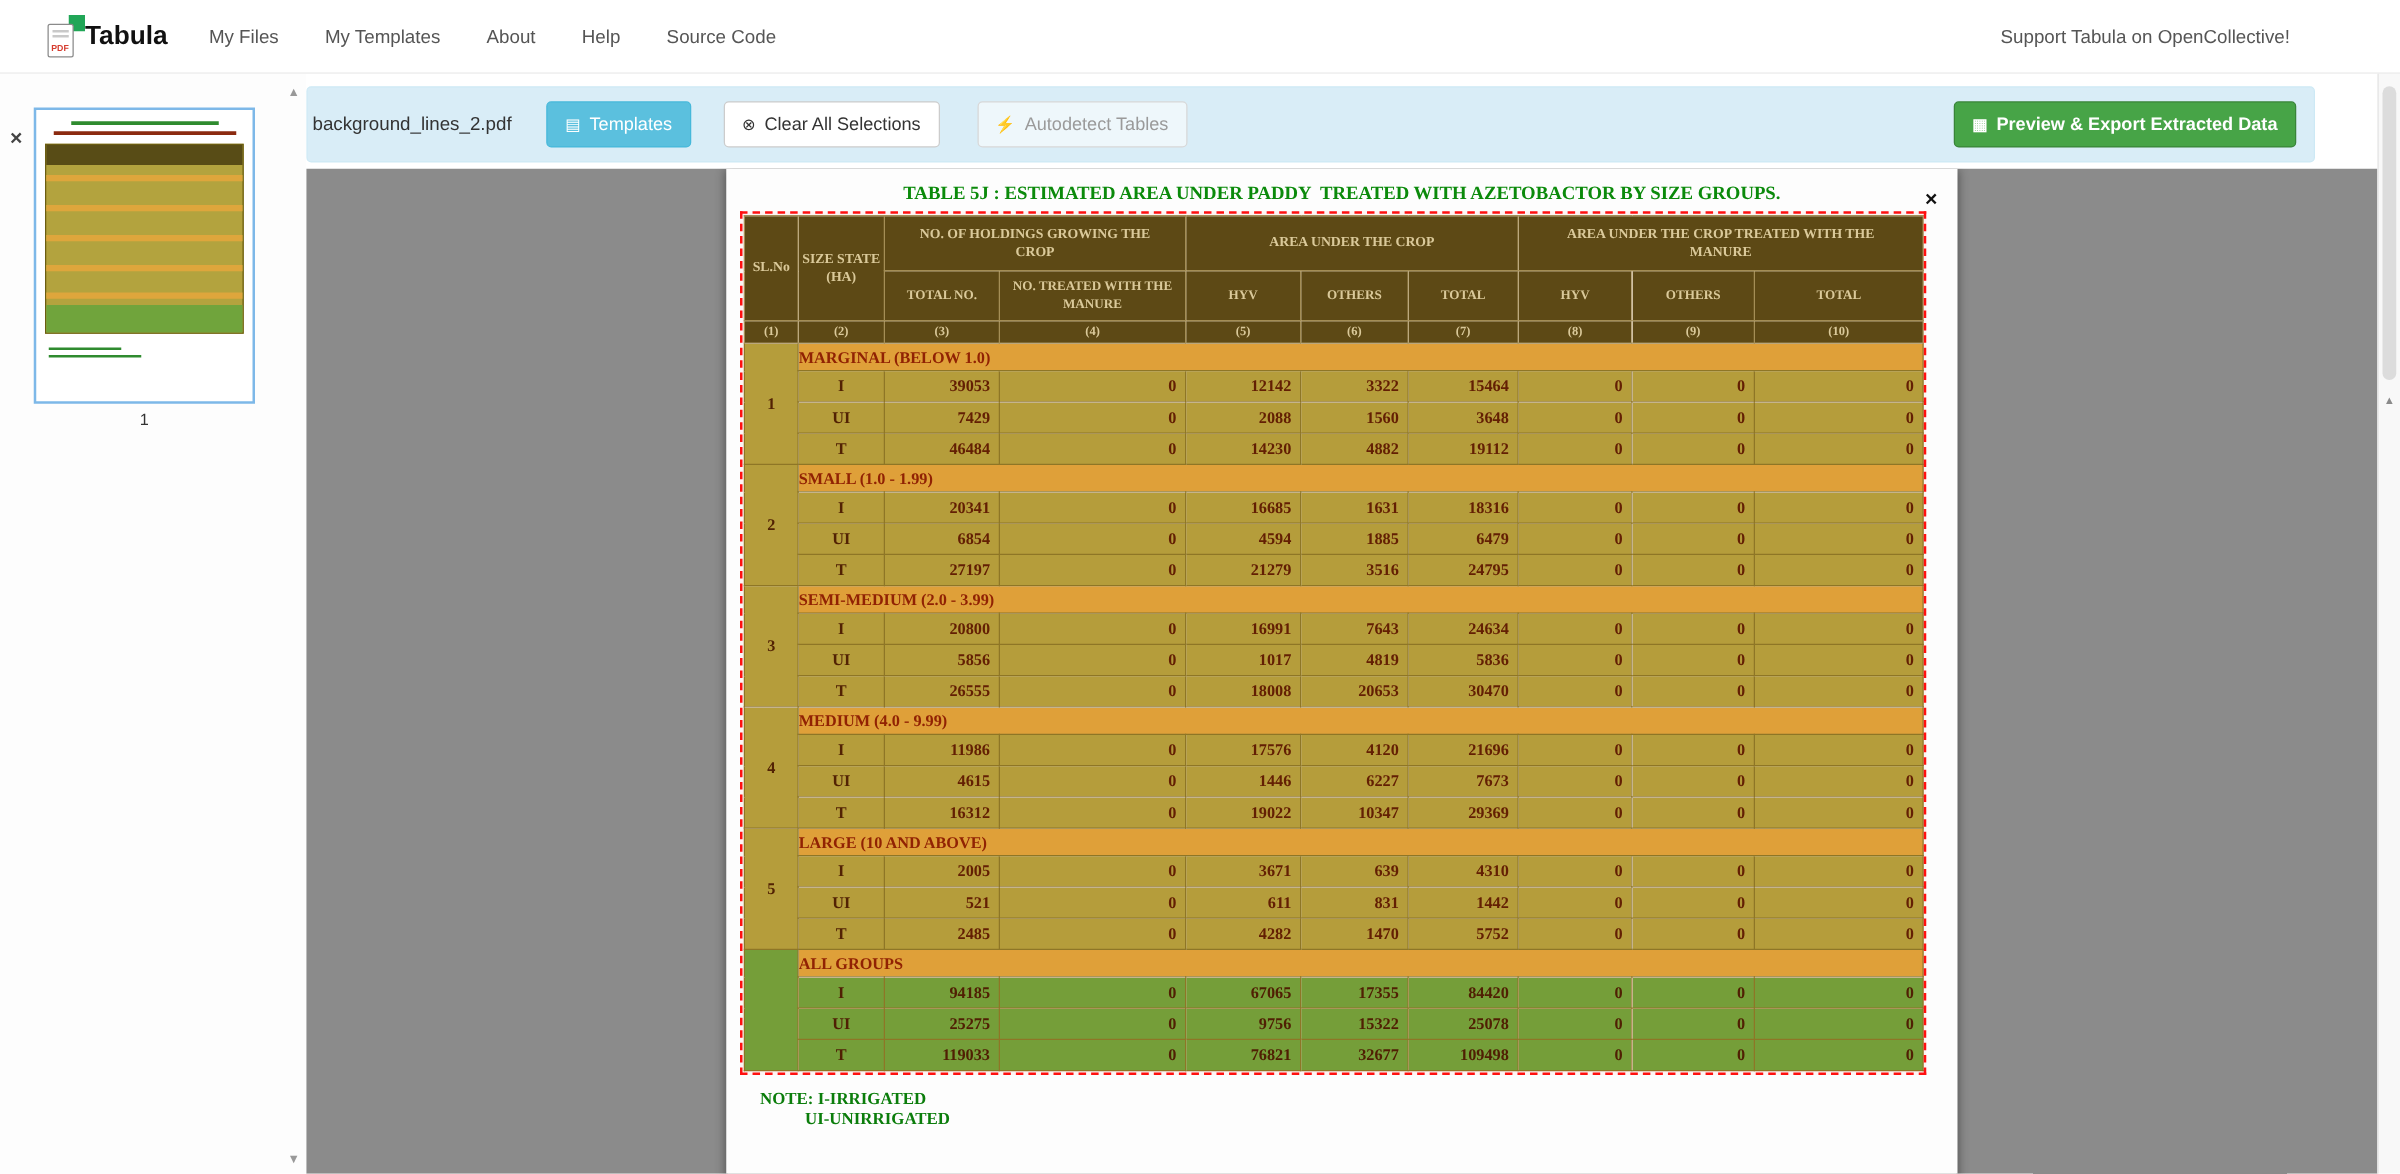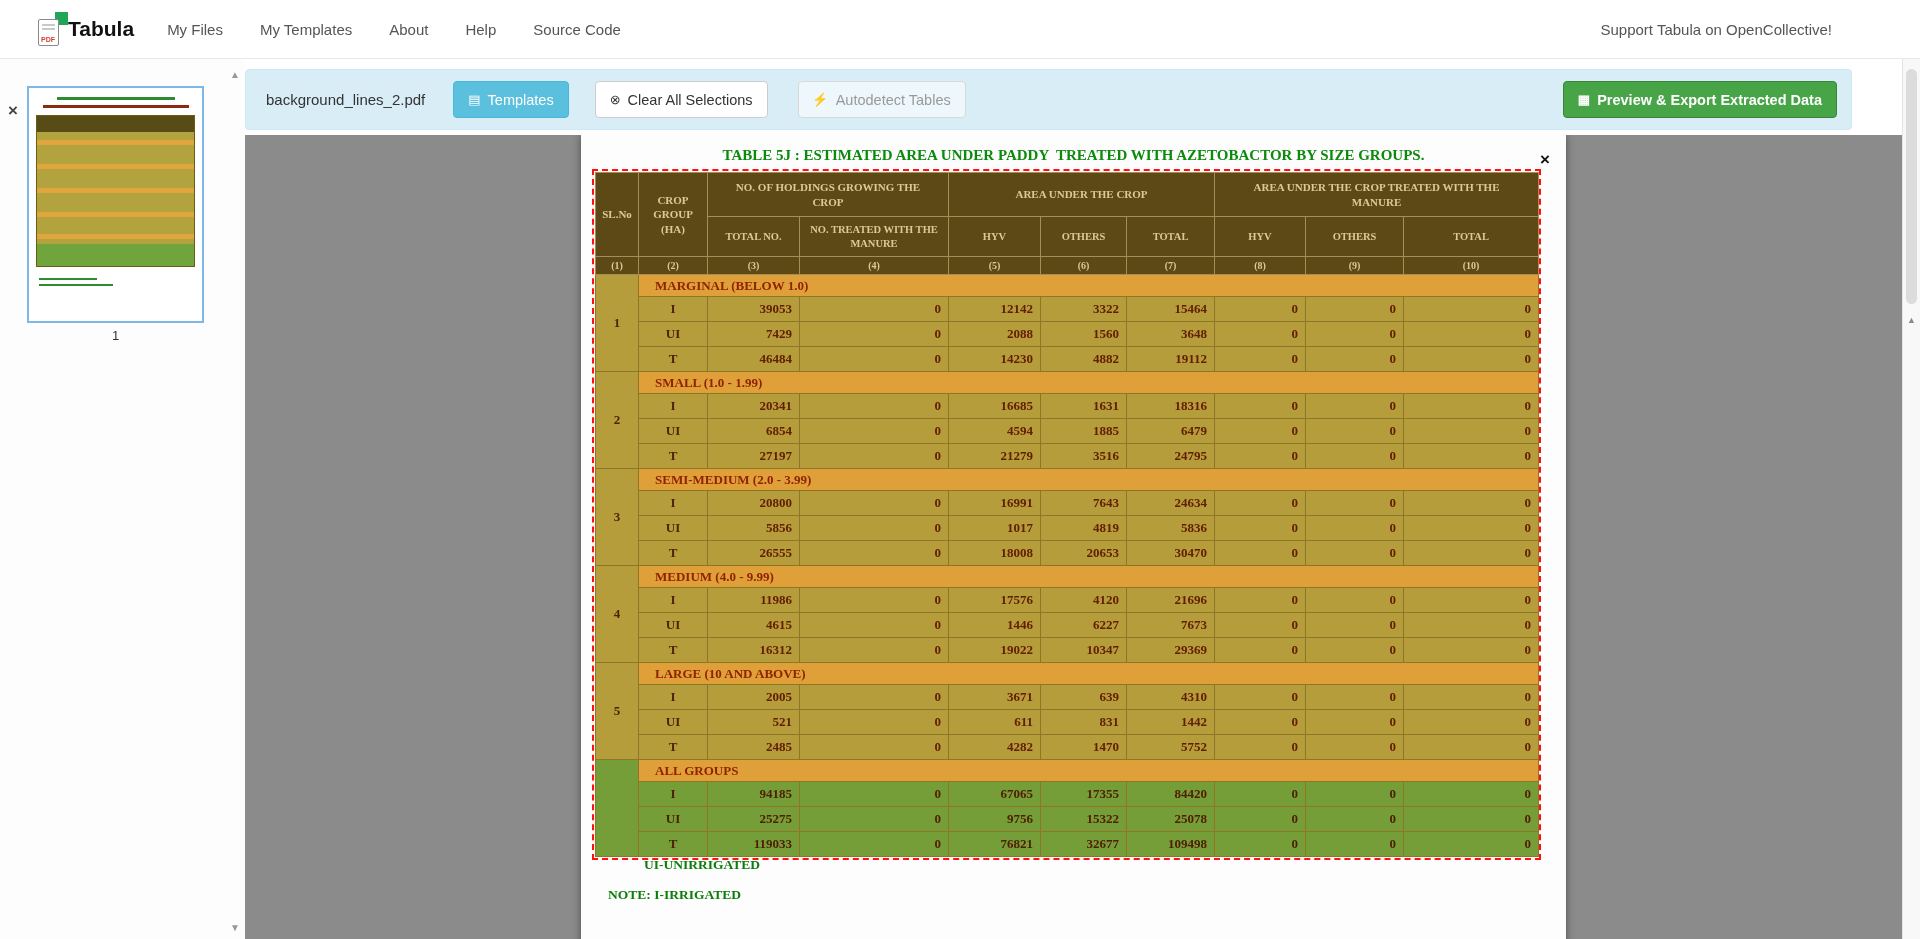--- a/index.html
+++ b/index.html
@@ -45,21 +45,21 @@
   .t-band  { position:absolute; left:0; right:0; height:5px; background:#dea63c; }
   .t-green { position:absolute; left:0; right:0; bottom:0; height:22px; background:#70a43c; }
   .t-note  { position:absolute; left:10px; height:2px; background:#2f8b2f; }
   .thumb-pagenum { position:absolute; top:269px; left:27px; width:177px; text-align:center; font-size:13px; color:#333; }
   .side-arrow { position:absolute; right:5px; font-size:10px; color:#999; cursor:pointer; }
   .side-arrow.up { top:10px; }
   .side-arrow.down { bottom:6px; }
 
   
   .toolbar { margin:10px 50px 5px 0; height:61px; background:#d9edf7; border:1px solid #cde9f5;
-             border-radius:4px; display:flex; align-items:center; padding:0 14px 0 20px; }
+             border-radius:4px; display:flex; align-items:center; padding:0 14px 0 4px; }
   .filename { font-size:15px; color:#333; margin-right:28px; white-space:nowrap; }
   .btn { height:37px; border-radius:4px; font-size:14.5px; display:inline-flex; align-items:center;
          gap:7px; padding:0 14px; cursor:pointer; border:1px solid transparent;
          font-family:"Liberation Sans",sans-serif; white-space:nowrap; }
   .btn .ico { font-size:13px; line-height:1; }
   .btn-templates { background:#5bc0de; border-color:#46b8da; color:#fff; margin-right:26px; }
   .btn-clear { background:#fff; border-color:#ccc; color:#333; margin-right:30px; }
   .btn-auto { background:rgba(255,255,255,.55); border-color:#d8d8d8; color:#9a9a9a; cursor:not-allowed; }
   .btn-export { margin-left:auto; background:#47a447; border-color:#398439; color:#fff; font-weight:600; }
 
@@ -79,21 +79,21 @@
       background:#584c16; color:#d9d1a0; border:1px solid #a1945a;
       font-weight:bold; text-align:center; vertical-align:middle; }
   .h1 th { height:44px; font-size:11px; line-height:1.3; }
   .h1 th.grp { padding:0 26px; }
   .h1 .th-slno, .h1 .th-size { padding:0 2px; }
   .h2 th { height:40px; font-size:10.5px; line-height:1.3; padding:0 6px; }
   .h3 td { height:18px; font-size:10px; }
   .doc-table tbody td { border:1px solid #8a7b28; }
   .band-row { height:22px; }
   .data-row { height:25px; }
-  .band { background:#dea63c; color:#8d2404; font-weight:bold; font-size:13px; text-align:left; padding-left:16px; }
+  .band { background:#dea63c; color:#8d2404; font-weight:bold; font-size:13px; text-align:left; padding-left:0; }
   .slno { background:#b3a33e; color:#4c2404; font-weight:bold; font-size:13px; text-align:center; vertical-align:middle; }
   .rowtype { background:#b3a33e; color:#4c2404; font-weight:bold; font-size:13px; text-align:center; }
   .num { background:#b3a33e; color:#5e2104; font-weight:bold; font-size:13px; text-align:right; padding-right:7px; }
   .green-bg { background:#70a43c !important; }
   .data-row.green .rowtype, .data-row.green .num { background:#70a43c; color:#4a2104; }
 
   .selection { position:absolute; left:-3px; top:-3px; right:-3px; bottom:-3px;
                border:2px dashed #ff1010; background:rgba(255,0,0,.035); cursor:move; }
   .sel-close { position:absolute; top:-22px; right:-12px; background:none; border:none; padding:0;
                font:bold 17px "Liberation Sans",sans-serif; color:#111; cursor:pointer; }
@@ -187,21 +187,21 @@
               <col style="width:92px">
                 <col style="width:86px">
                 <col style="width:88px">
                 <col style="width:91px">
               <col style="width:98px">
                 <col style="width:135px">
             </colgroup>
             <thead>
               <tr class="h1">
                 <th rowspan="2" class="th-slno">SL.No</th>
-                <th rowspan="2" class="th-size">CROP GROUP (HA)</th>
+                <th rowspan="2" class="th-size">SIZE STATE (HA)</th>
                 <th colspan="2" class="grp">NO. OF HOLDINGS GROWING THE CROP</th>
                 <th colspan="3" class="grp">AREA UNDER THE CROP</th>
                 <th colspan="3" class="grp">AREA UNDER THE CROP TREATED WITH THE MANURE</th>
               </tr>
               <tr class="h2">
                 <th>TOTAL NO.</th>
                 <th>NO. TREATED WITH THE MANURE</th>
                 <th>HYV</th>
                 <th>OTHERS</th>
                 <th>TOTAL</th>
@@ -445,22 +445,22 @@
                   <td class="num">0</td>
                   <td class="num">0</td>
                 </tr>
               </tbody>
           </table>
 
           <div class="selection"></div>
           <button class="sel-close">×</button>
         </div>
 
+        <div class="doc-note first">NOTE: I-IRRIGATED</div>
         <div class="doc-note second">UI-UNIRRIGATED</div>
-        <div class="doc-note first">NOTE: I-IRRIGATED</div>
       </div>
     </div>
   </main>
 
   <div class="v-scrollbar">
     <div class="vs-thumb"></div>
     <div class="vs-arrow">▲</div>
   </div>
 </div>
 

